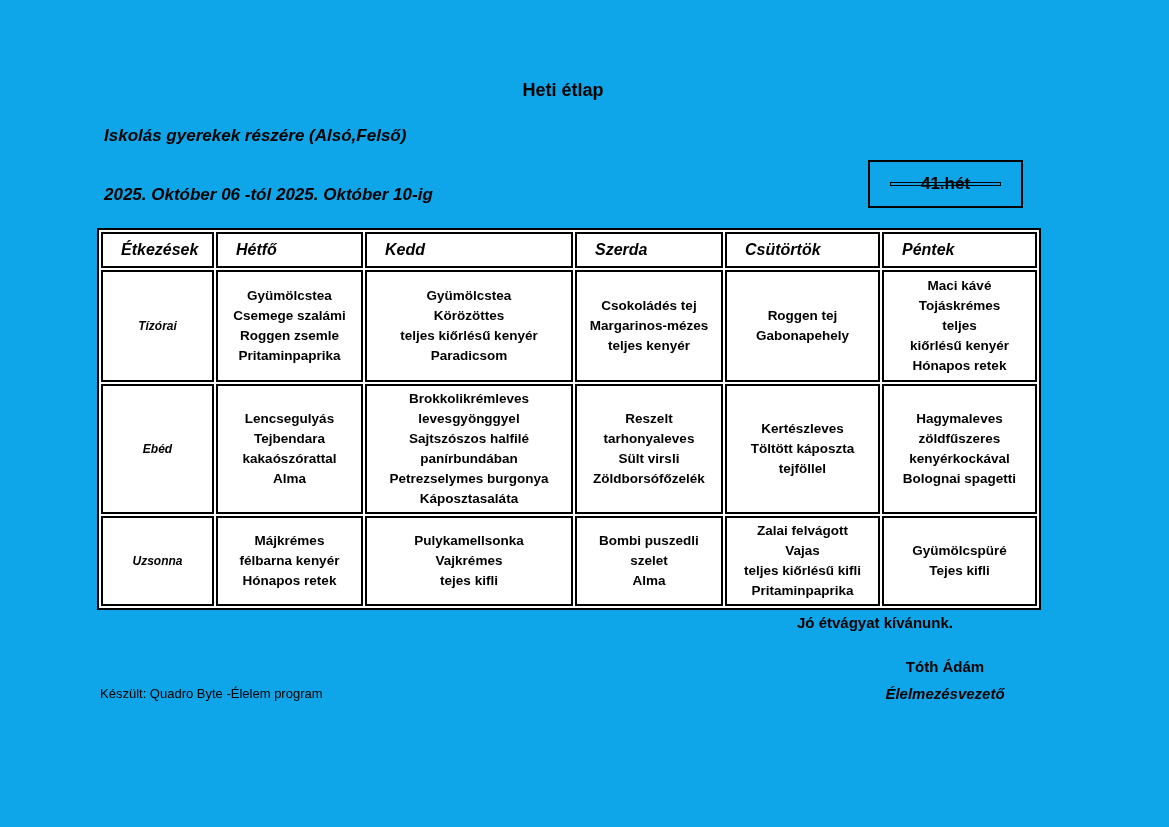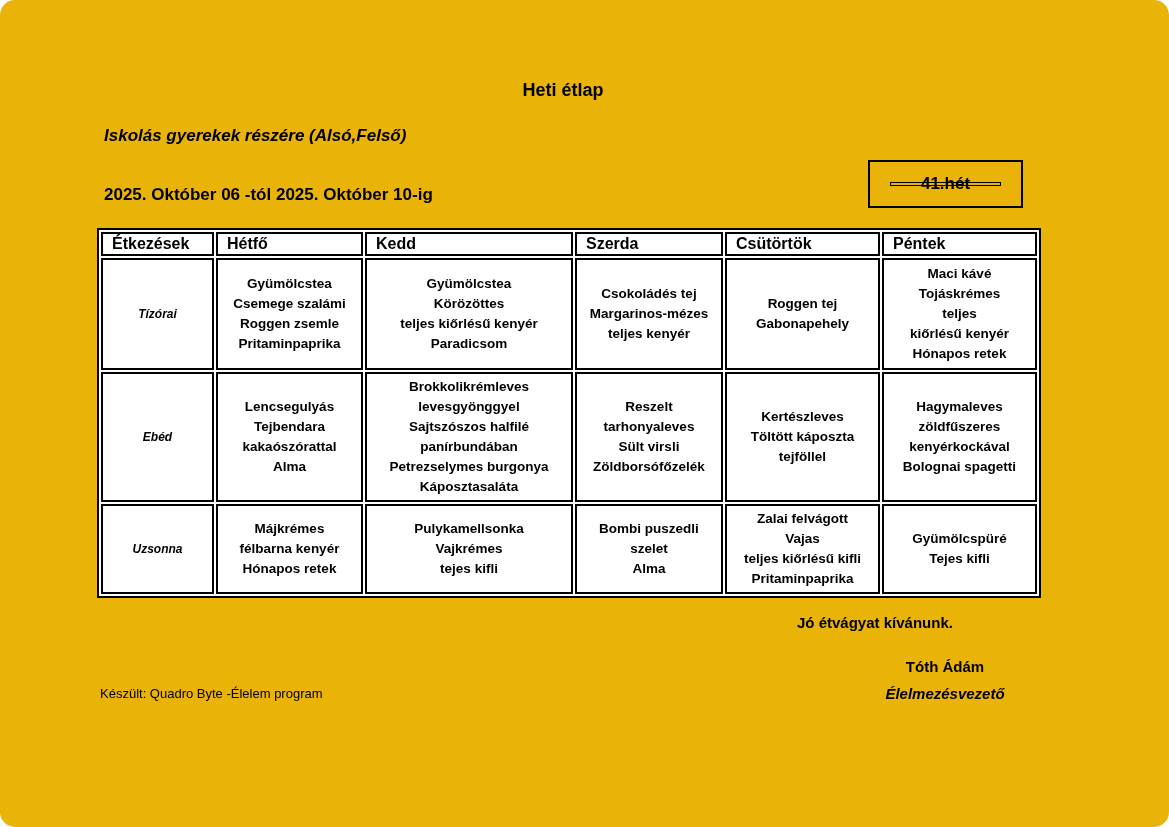--- a/index.html
+++ b/index.html
@@ -5,25 +5,24 @@
 <style>
   html, body {
     margin: 0;
     padding: 0;
     background: #ffffff;
   }
   .page {
     position: relative;
     width: 1169px;
     height: 827px;
-    background: #eab308;
+    background: #0ea5e9;
     color: #000000;
     font-family: "Liberation Sans", sans-serif;
     overflow: hidden;
-    border-radius: 15px;
   }
   .page-title {
     position: absolute;
     left: 0;
     top: 80px;
     width: 1126px;
     text-align: center;
     font-size: 18px;
     font-weight: bold;
   }
@@ -34,20 +33,21 @@
     font-size: 17px;
     font-weight: bold;
     font-style: italic;
   }
   .date-range {
     position: absolute;
     left: 104px;
     top: 185px;
     font-size: 17px;
     font-weight: bold;
+    font-style: italic;
   }
   .week-badge {
     position: absolute;
     left: 868px;
     top: 160px;
     width: 155px;
     height: 48px;
     border: 2px solid #000;
     box-sizing: border-box;
     padding: 20px;
@@ -78,22 +78,23 @@
   table.menu-table td {
     border: 2px solid #000;
     box-sizing: border-box;
     overflow: hidden;
   }
   table.menu-table th {
     text-align: left;
     vertical-align: middle;
     font-size: 16px;
     font-weight: bold;
-    padding: 0 9px;
-    height: 24px;
+    font-style: italic;
+    padding: 0 18px;
+    height: 36px;
   }
   td.meal-label {
     text-align: center;
     vertical-align: middle;
     font-size: 12px;
     font-weight: bold;
     font-style: italic;
   }
   td.menu-cell {
     text-align: center;

